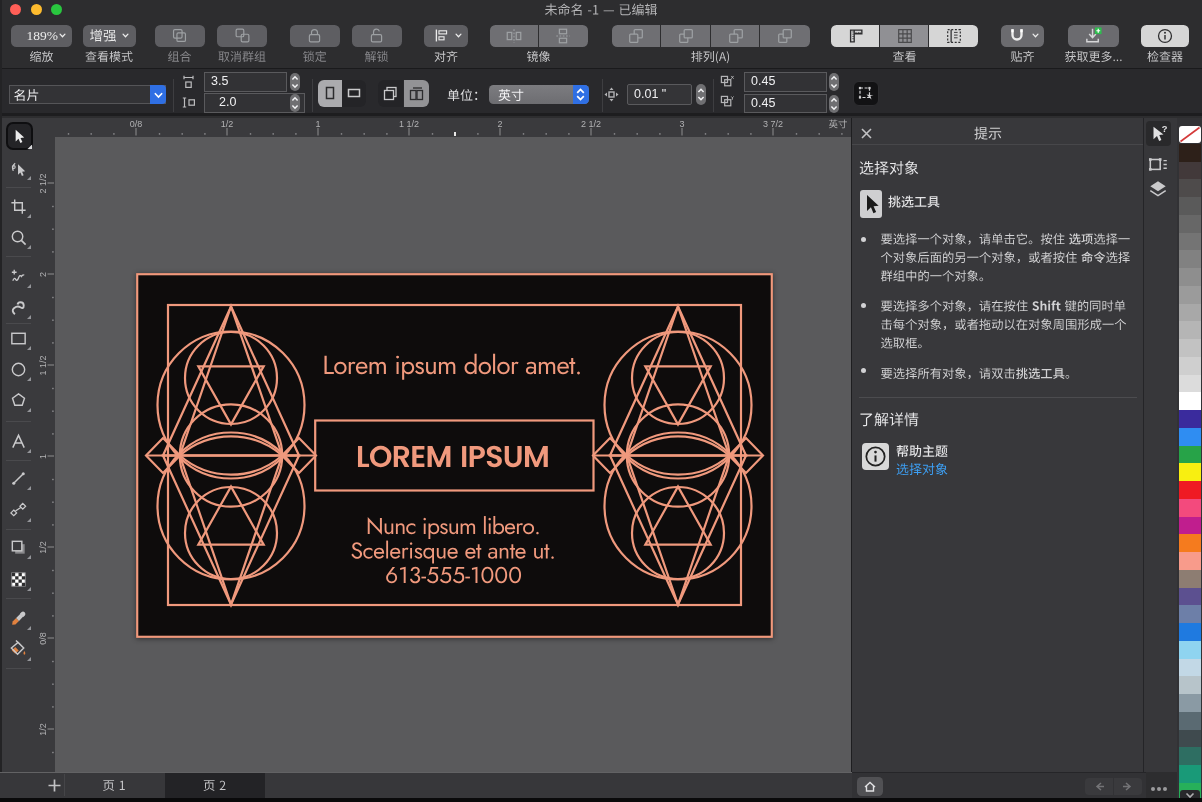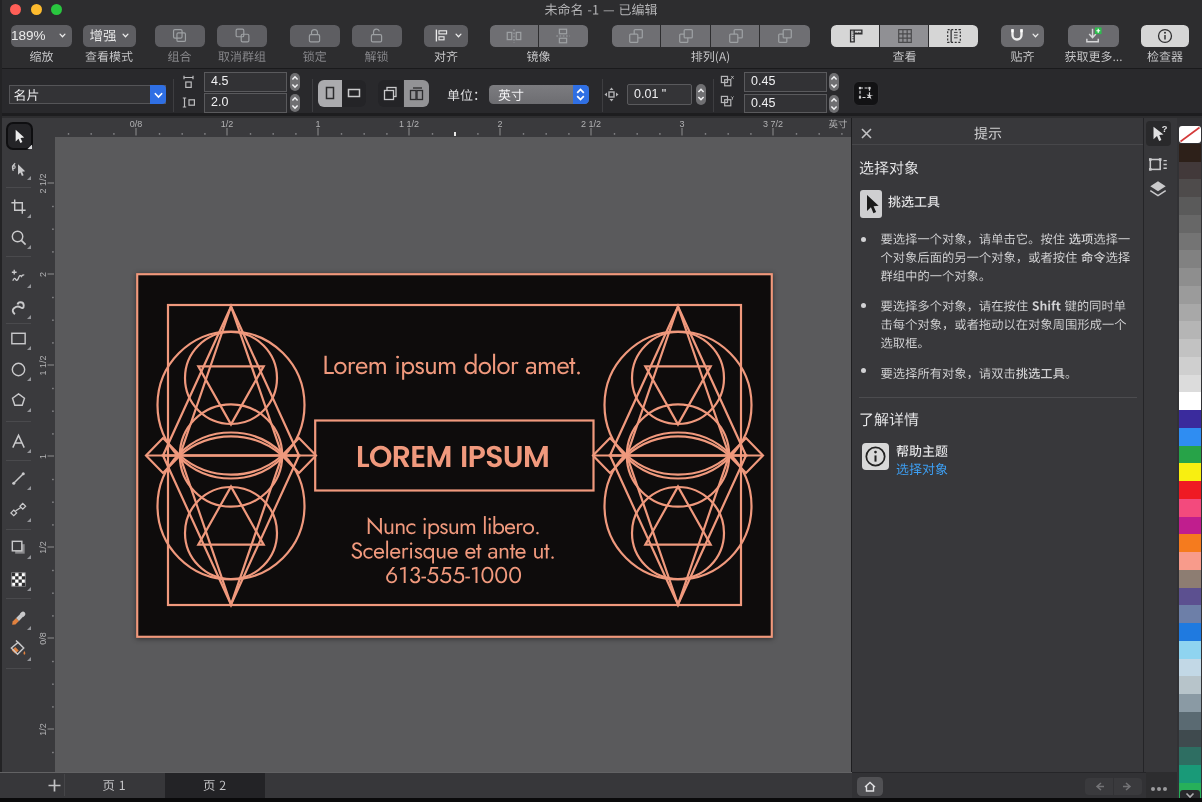--- a/index.html
+++ b/index.html
@@ -1,19 +1,19 @@
 <!DOCTYPE html>
 <html><head><meta charset="utf-8"><style>*{margin:0;padding:0;box-sizing:border-box;}body{font-family:"Liberation Sans",sans-serif;}</style></head><body>
 <div style="position:relative;width:1202px;height:802px;background:#2d2d2f;overflow:hidden;">
     <div style="position:absolute;left:0px;top:0px;width:2px;height:772px;background:#232325;z-index:50;"></div>
     <div style="position:absolute;left:9.7px;top:4px;width:11px;height:11px;border-radius:50%;background:#ff5f57;"></div>
     <div style="position:absolute;left:30.5px;top:4px;width:11px;height:11px;border-radius:50%;background:#febc2e;"></div>
     <div style="position:absolute;left:50.7px;top:4px;width:11px;height:11px;border-radius:50%;background:#29c73f;"></div>
     <div style="position:absolute;left:11px;top:24.5px;width:61px;height:22px;background:#5e5e62;border-radius:5.5px;"></div>
-    <div style="position:absolute;left:11px;top:24.5px;width:47px;height:22px;color:#ececec;font-size:13.5px;line-height:22px;text-align:left;">189%</div>
+    <div style="position:absolute;left:11px;top:24.5px;width:47px;height:22px;color:#ececec;font-size:13.5px;line-height:22px;text-align:right;font-family:Liberation Serif, serif;">189%</div>
     <svg style="position:absolute;left:59px;top:32px;" width="7" height="7" viewBox="0 0 10 10">
       <path d="M1.5 3 L5 6.8 L8.5 3" fill="none" stroke="#ececec" stroke-width="1.8" stroke-linecap="round"></path>
     </svg>
     <div style="position:absolute;left:82.5px;top:24.5px;width:53px;height:22px;background:#5e5e62;border-radius:5.5px;"></div>
     <svg style="position:absolute;left:122px;top:32px;" width="7" height="7" viewBox="0 0 10 10">
       <path d="M1.5 3 L5 6.8 L8.5 3" fill="none" stroke="#ececec" stroke-width="1.8" stroke-linecap="round"></path>
     </svg>
     <div style="position:absolute;left:155px;top:24.5px;width:49.5px;height:22px;background:#5e5e62;border-radius:5.5px;"></div>
     <svg style="position:absolute;left:171.2px;top:27px;" width="17" height="17" viewBox="0 0 20 20">
       <rect x="3" y="3" width="10" height="10" rx="1.5" fill="none" stroke="#9da0a3" stroke-width="1.4"></rect>
@@ -119,22 +119,22 @@
     </svg>
     <div style="position:absolute;left:172.5px;top:79px;width:1px;height:33px;background:#3e3e41;"></div>
     <svg style="position:absolute;left:181.5px;top:74.5px;" width="13" height="13" viewBox="0 0 13 13">
       <path d="M2 2.5 H11 M2 0.8 V4.2 M11 0.8 V4.2" stroke="#bcbcbe" stroke-width="1.2"></path>
       <rect x="3.8" y="7" width="5.4" height="5.4" fill="none" stroke="#bcbcbe" stroke-width="1.2"></rect>
     </svg>
     <svg style="position:absolute;left:181.5px;top:96px;" width="13" height="13" viewBox="0 0 13 13">
       <path d="M2.5 2 V11 M0.8 2 H4.2 M0.8 11 H4.2" stroke="#bcbcbe" stroke-width="1.2"></path>
       <rect x="7" y="3.8" width="5.4" height="5.4" fill="none" stroke="#bcbcbe" stroke-width="1.2"></rect>
     </svg>
-    <div style="position:absolute;left:204px;top:72px;width:83px;height:19.5px;background:#323235;border:1px solid #5a5a5d;border-radius:0px;color:#f0f0f2;font-size:12.5px;line-height:17.5px;padding-left:6px;">4.5</div>
-    <div style="position:absolute;left:204px;top:93.3px;width:83px;height:19.5px;background:#323235;border:1px solid #5a5a5d;border-radius:0px;color:#f0f0f2;font-size:12.5px;line-height:17.5px;padding-left:6px;">2.0</div>
+    <div style="position:absolute;left:204px;top:72px;width:83px;height:19.5px;background:#323235;border:1px solid #5a5a5d;border-radius:0px;color:#f0f0f2;font-size:12.5px;line-height:17.5px;padding-left:6px;">3.5</div>
+    <div style="position:absolute;left:204px;top:93.3px;width:101px;height:19.5px;background:#323235;border:1px solid #5a5a5d;border-radius:0px;color:#f0f0f2;font-size:12.5px;line-height:17.5px;padding-left:14px;">2.0</div>
     <div style="position:absolute;left:290px;top:73px;width:10px;height:18px;background:#6f6f72;border-radius:5px;"></div>
     <svg style="position:absolute;left:290px;top:73px;" width="10" height="18" viewBox="0 0 10 18">
       <path d="M2.4 6.6 L5 3.8 L7.6 6.6 M2.4 11.4 L5 14.2 L7.6 11.4" fill="none" stroke="#f2f2f4" stroke-width="1.5"></path>
     </svg>
     <div style="position:absolute;left:290px;top:94.3px;width:10px;height:18px;background:#6f6f72;border-radius:5px;"></div>
     <svg style="position:absolute;left:290px;top:94.3px;" width="10" height="18" viewBox="0 0 10 18">
       <path d="M2.4 6.6 L5 3.8 L7.6 6.6 M2.4 11.4 L5 14.2 L7.6 11.4" fill="none" stroke="#f2f2f4" stroke-width="1.5"></path>
     </svg>
     <div style="position:absolute;left:311.5px;top:79px;width:1px;height:33px;background:#3e3e41;"></div>
     <div style="position:absolute;left:318px;top:79.5px;width:23.5px;height:27.5px;background:#ababae;border-radius:6px 0 0 6px;"></div>

